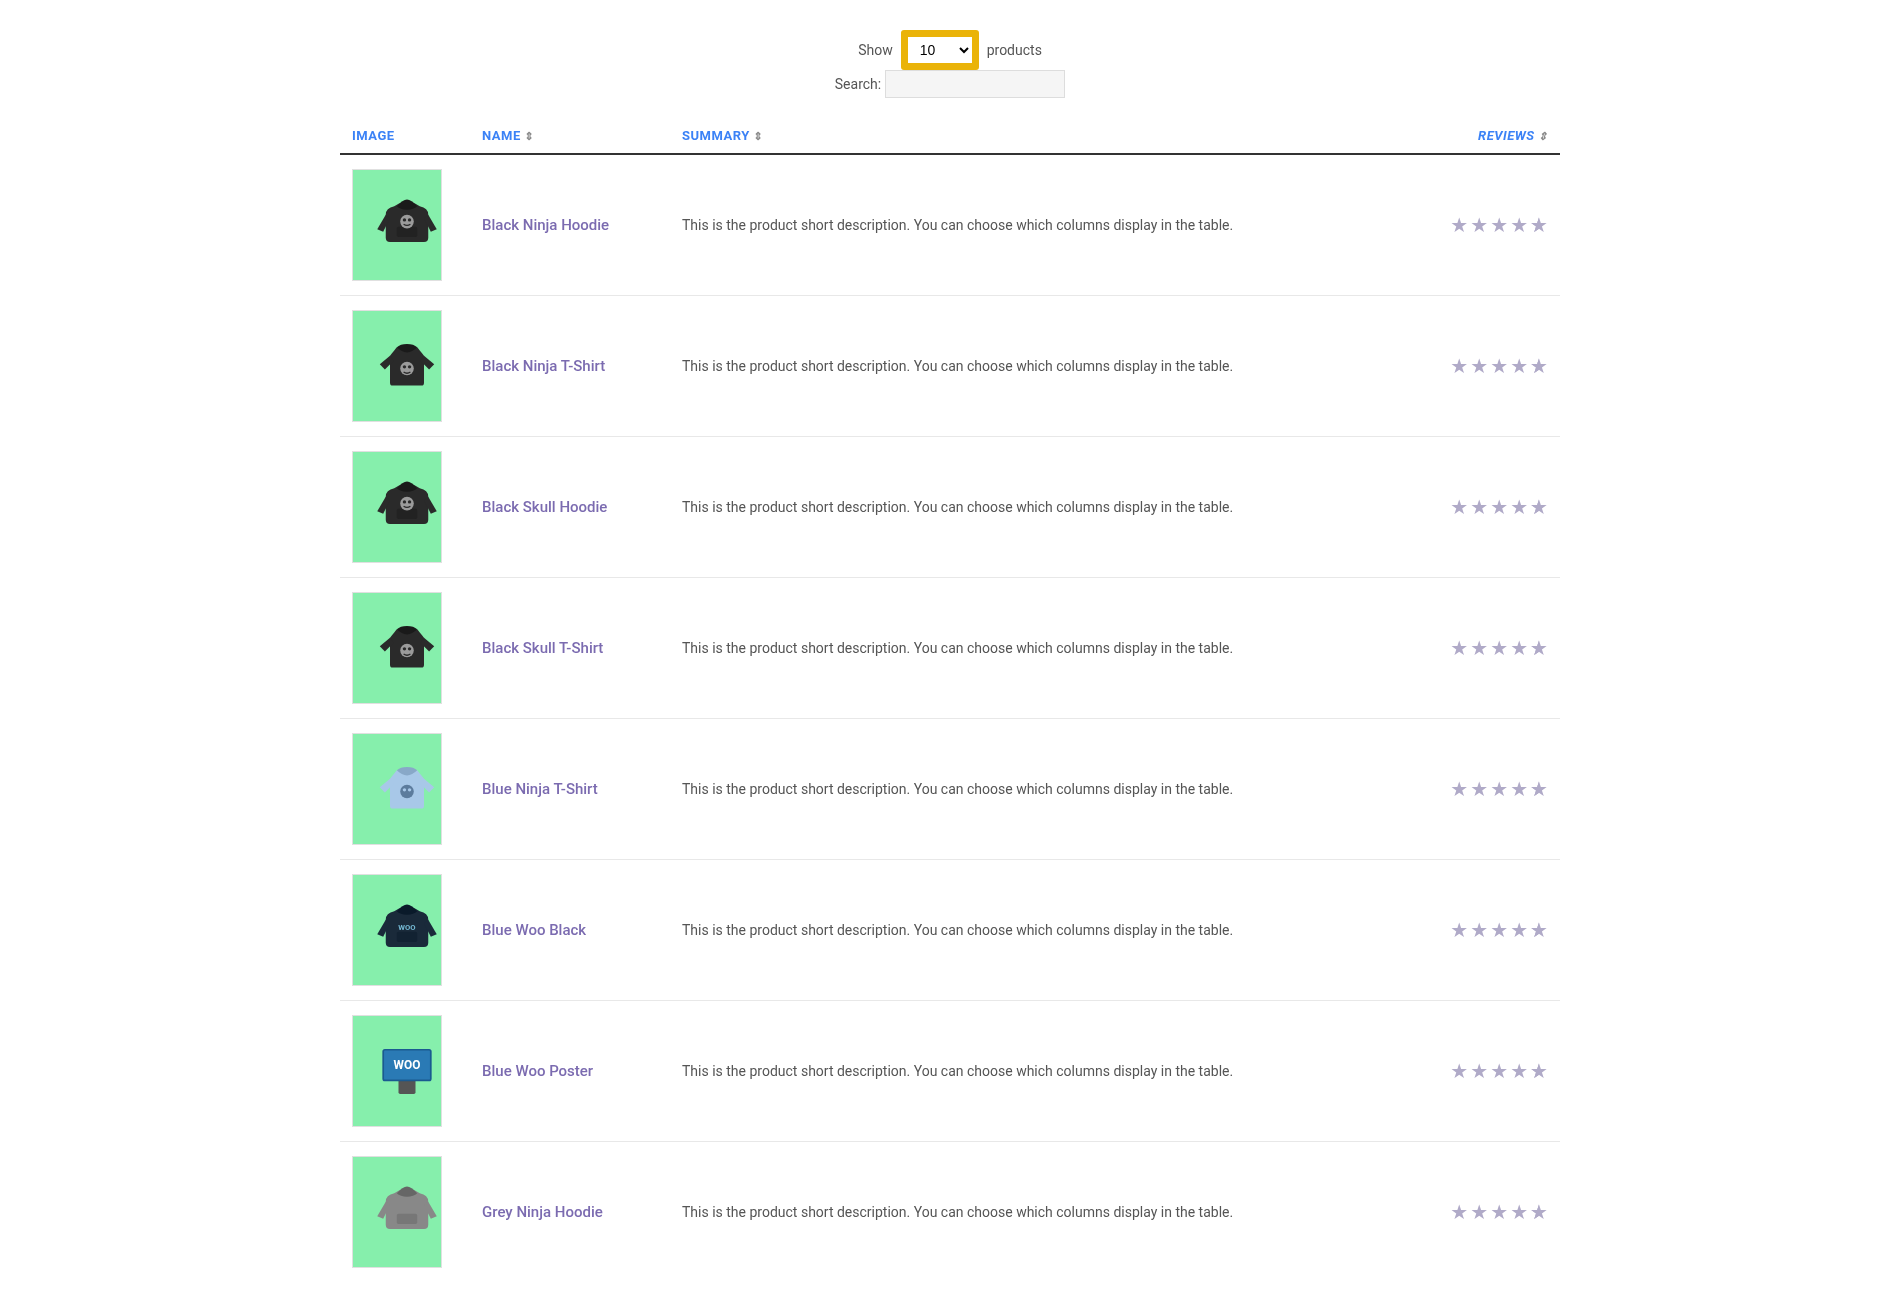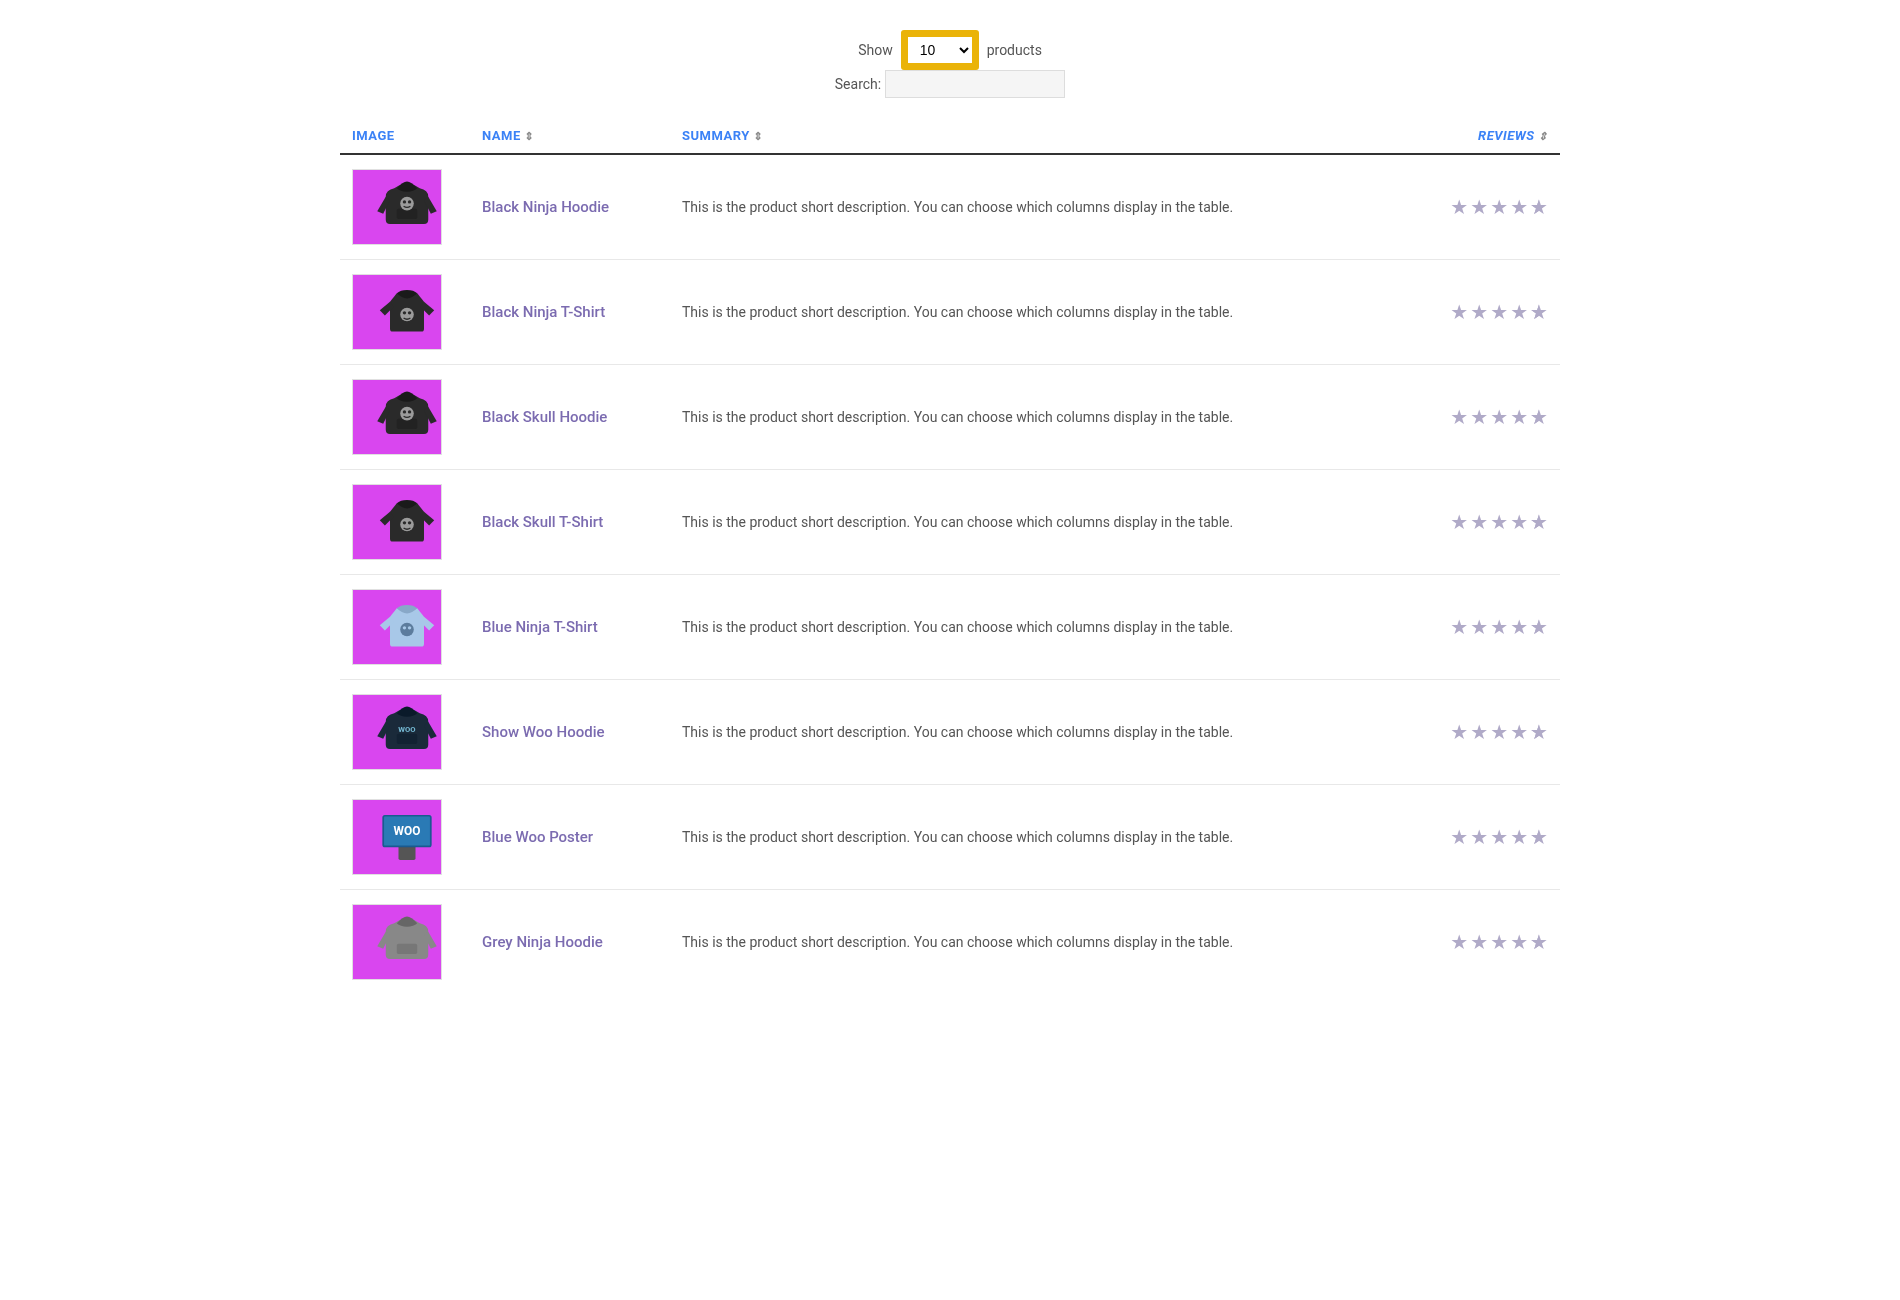--- a/index.html
+++ b/index.html
@@ -89,22 +89,22 @@
     tbody tr:last-child { border-bottom: none; }
 
     tbody td {
       padding: 14px 12px;
       vertical-align: middle;
     }
 
     
     .product-image {
       width: 90px;
-      height: 76px;
-      background: #d946ef;
+      height: 112px;
+      background: #86efac;
       border: 1px solid #e0e0e0;
       display: flex;
       align-items: center;
       justify-content: center;
       overflow: hidden;
       padding-left: 20px;
     }
 
     
     .product-image svg {
@@ -366,21 +366,21 @@
       <rect x="28" y="42" width="24" height="12" rx="2" fill="#0a1a2a" opacity="0.5"></rect>
 
       <path d="M15,28 L5,45 L12,48 L20,32Z" fill="#1a2a3a"></path>
       <path d="M65,28 L75,45 L68,48 L60,32Z" fill="#1a2a3a"></path>
 
       <text x="40" y="40" text-anchor="middle" fill="#7ec8e3" font-size="9" font-weight="bold" opacity="0.9">WOO</text>
 
     </svg>
             </div>
           </td>
-          <td class="product-name"><a href="#">Show Woo Hoodie</a></td>
+          <td class="product-name"><a href="#">Blue Woo Black</a></td>
           <td class="product-summary">This is the product short description. You can choose which columns display in the table.</td>
           <td>
             <div class="stars">
               <span class="star">★</span>
               <span class="star">★</span>
               <span class="star">★</span>
               <span class="star">★</span>
               <span class="star half" style="position:relative;display:inline-block;">
         <span style="color:#b0aac8;">★</span>
         <span style="position:absolute;left:0;top:0;width:50%;overflow:hidden;color:#b0aac8;">★</span>

